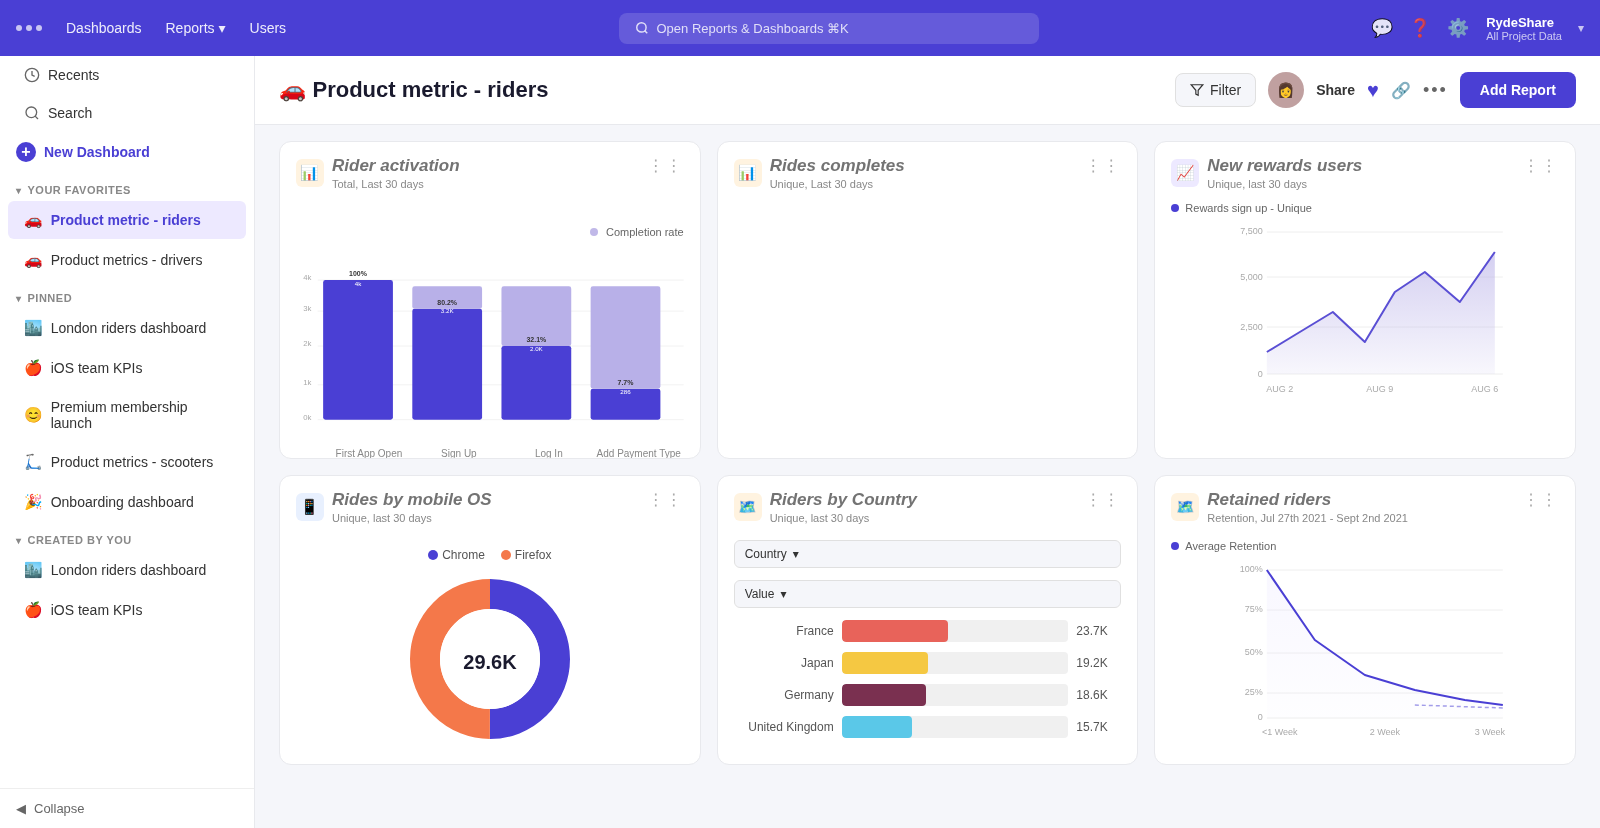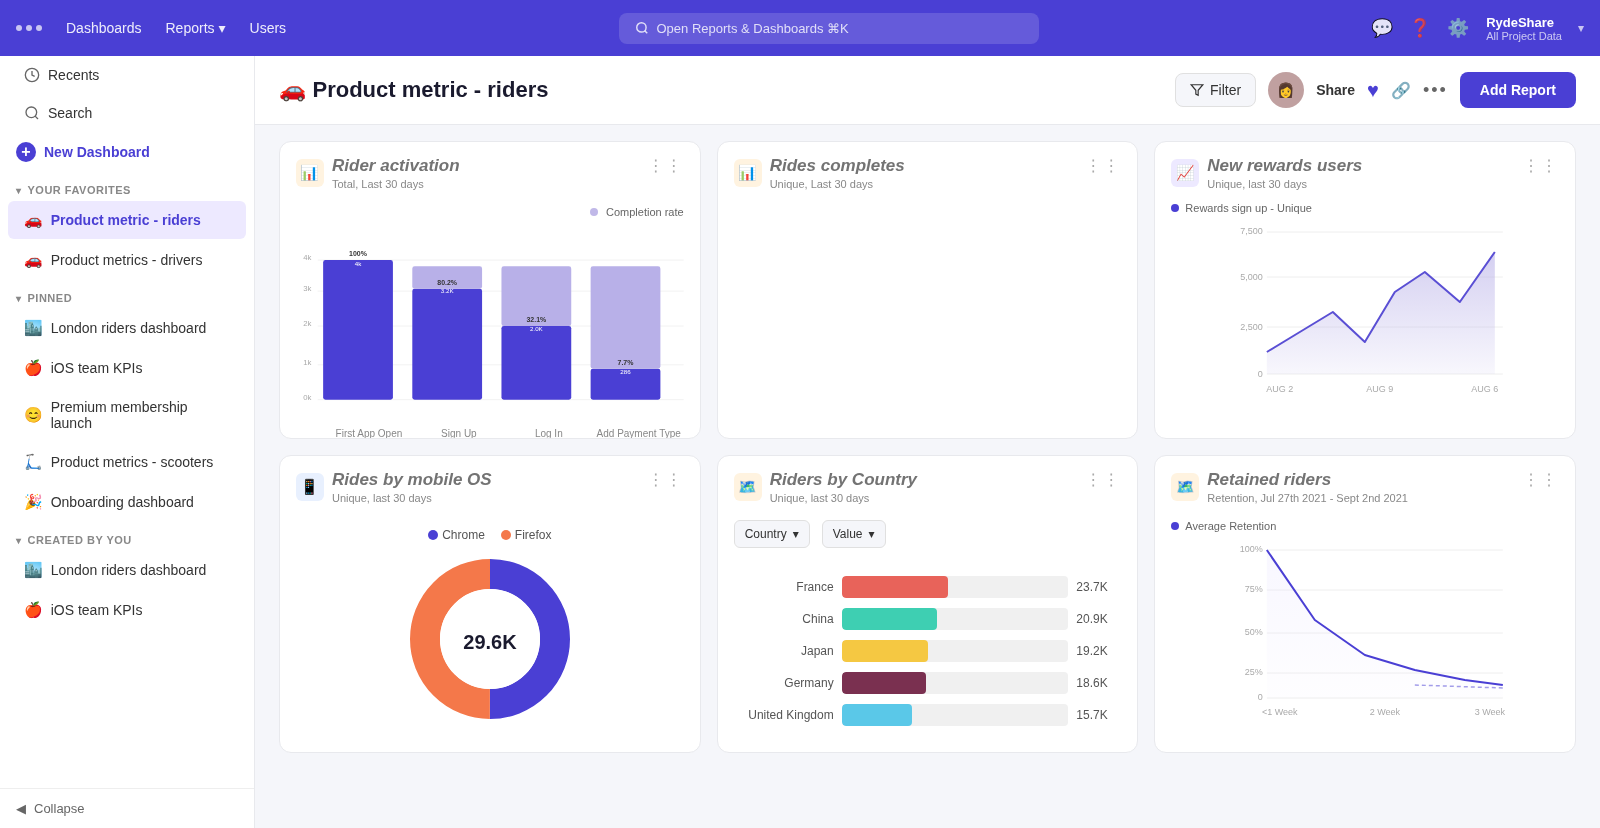--- a/index.html
+++ b/index.html
@@ -55,21 +55,21 @@
     .card-header { display: flex; align-items: flex-start; justify-content: space-between; padding: 14px 16px 8px; }
     .card-title { font-size: 17px; font-weight: 600; color: #737373; font-style: italic; }
     .card-subtitle { font-size: 11px; color: #888; margin-top: 2px; }
     .card-menu { color: #aaa; cursor: pointer; font-size: 16px; letter-spacing: 2px; }
     .card-icon { width: 28px; height: 28px; border-radius: 6px; display: flex; align-items: center; justify-content: center; font-size: 15px; }
     .card-icon-orange { background: #fff3e0; }
     .card-icon-blue { background: #e8f0fe; }
     .card-icon-purple { background: #ede9ff; }
 
     
-    .funnel-container { padding: 8px 16px 16px; height: 240px; position: relative; }
+    .funnel-container { padding: 8px 16px 16px; height: 240px; position: relative; margin-top: 20px; }
     .funnel-legend { display: flex; align-items: center; gap: 8px; justify-content: flex-end; font-size: 11px; color: #666; margin-bottom: 8px; }
     .legend-dot { width: 8px; height: 8px; border-radius: 50%; background: #c0b8e8; }
 
     
     .big-number-card { display: flex; flex-direction: column; align-items: center; justify-content: center; padding: 40px 20px; }
     .big-number { font-size: 72px; font-weight: 800; color: #1a1a2e; line-height: 1; }
     .big-number-label { font-size: 13px; color: #888; margin-top: 8px; }
 
     
     .line-chart-container { padding: 4px 16px 16px; height: 220px; }
@@ -77,21 +77,21 @@
     .line-chart-dot { width: 8px; height: 8px; border-radius: 50%; background: #4a3fd4; }
 
     
     .donut-container { padding: 16px; display: flex; flex-direction: column; align-items: center; }
     .donut-legend { display: flex; gap: 16px; margin-bottom: 12px; }
     .donut-legend-item { display: flex; align-items: center; gap: 4px; font-size: 12px; color: #555; }
     .donut-legend-dot { width: 10px; height: 10px; border-radius: 50%; }
 
     
     .hbar-container { padding: 8px 16px 16px; }
-    .hbar-filters { display: flex; gap: 12px; margin-bottom: 28px; }
+    .hbar-filters { display: flex; gap: 12px; margin-bottom: 12px; flex-direction: column; }
     .hbar-filter { display: flex; align-items: center; gap: 6px; background: #f5f6fa; border: 1px solid #e0e0e0; border-radius: 6px; padding: 6px 10px; font-size: 12px; color: #333; cursor: pointer; }
     .hbar-row { display: flex; align-items: center; margin-bottom: 10px; gap: 8px; }
     .hbar-label { width: 100px; text-align: right; font-size: 12px; color: #555; flex-shrink: 0; }
     .hbar-track { flex: 1; height: 22px; border-radius: 4px; background: #f0f0f0; overflow: hidden; }
     .hbar-fill { height: 100%; border-radius: 4px; }
     .hbar-value { font-size: 12px; color: #555; width: 45px; }
 
     
     .retention-container { padding: 8px 16px 16px; height: 220px; }
     .retention-legend { display: flex; align-items: center; gap: 6px; font-size: 11px; color: #666; margin-bottom: 8px; }
@@ -409,27 +409,20 @@
             </div>
           </div>
           <div class="hbar-row">
             <div class="hbar-label">France</div>
             <div class="hbar-track">
               <div class="hbar-fill" style="width:47%;background:#e8635a;"></div>
             </div>
             <div class="hbar-value">23.7K</div>
           </div>
           <div class="hbar-row">
-            <div class="hbar-label">China</div>
-            <div class="hbar-track">
-              <div class="hbar-fill" style="width:42%;background:#3ecfb2;"></div>
-            </div>
-            <div class="hbar-value">20.9K</div>
-          </div>
-          <div class="hbar-row">
             <div class="hbar-label">Japan</div>
             <div class="hbar-track">
               <div class="hbar-fill" style="width:38%;background:#f5c842;"></div>
             </div>
             <div class="hbar-value">19.2K</div>
           </div>
           <div class="hbar-row">
             <div class="hbar-label">Germany</div>
             <div class="hbar-track">
               <div class="hbar-fill" style="width:37%;background:#7a3050;"></div>

